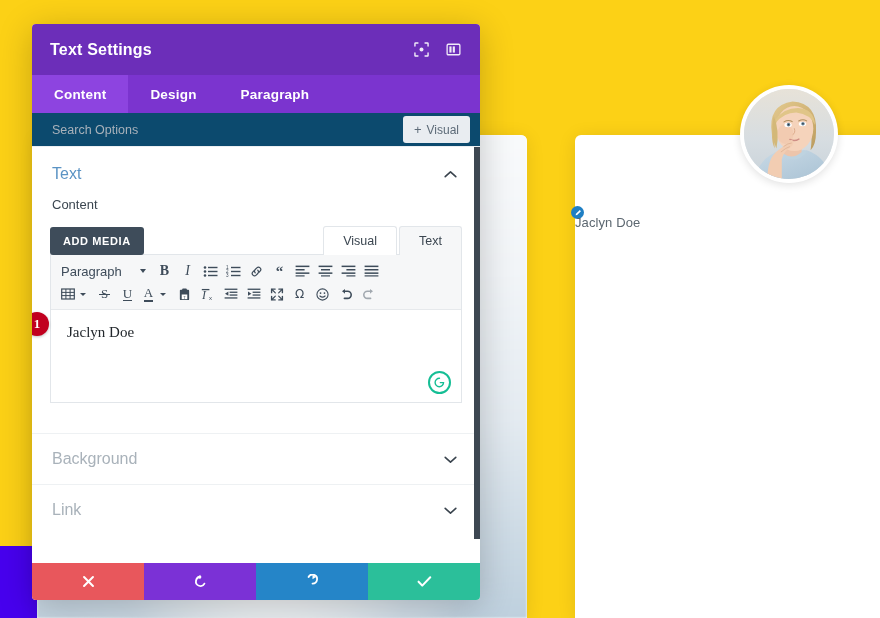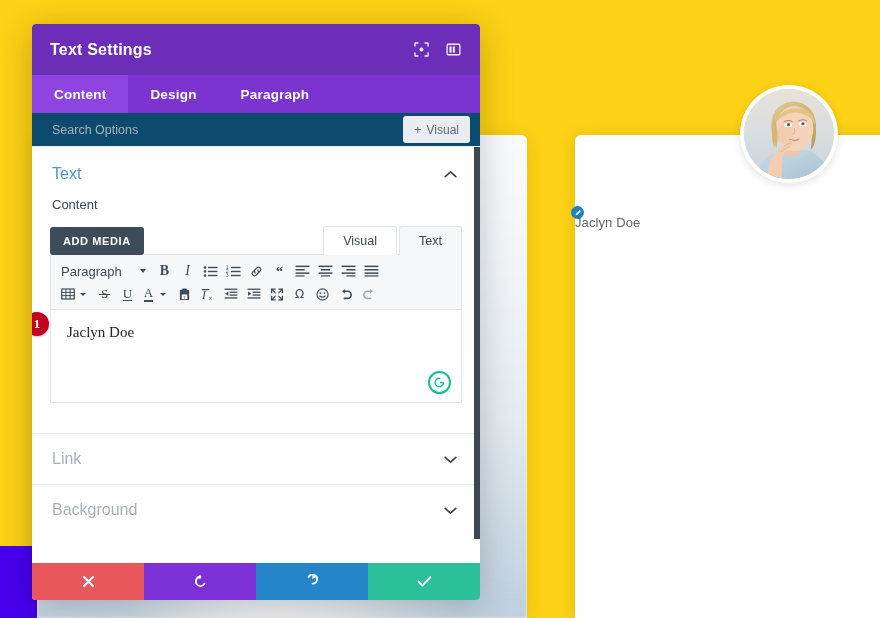--- a/index.html
+++ b/index.html
@@ -718,35 +718,35 @@
                 <path d="M10.4 6.1H6.9" fill="none" stroke="#15BE95" stroke-width="1.5" stroke-linecap="round"></path>
               </svg>
             </div>
           </div>
         </div>
       </div>
 
       <div class="divider-space"></div>
 
       <div class="acc-row">
+        <div class="acc-title">Background</div>
+        <div class="chev down">
+          <svg width="13" height="9" viewBox="0 0 13 9">
+              <path d="M1.2 2.4L6.5 7.1l5.3-4.7" fill="none" stroke="#39434d" stroke-width="1.6" stroke-linecap="round" stroke-linejoin="round"></path>
+            </svg>
+        </div>
+      </div>
+      <div class="acc-row">
         <div class="acc-title">Link</div>
         <div class="chev down">
           <svg width="13" height="9" viewBox="0 0 13 9">
               <path d="M1.2 2.4L6.5 7.1l5.3-4.7" fill="none" stroke="#39434d" stroke-width="1.6" stroke-linecap="round" stroke-linejoin="round"></path>
             </svg>
         </div>
       </div>
-      <div class="acc-row">
-        <div class="acc-title">Background</div>
-        <div class="chev down">
-          <svg width="13" height="9" viewBox="0 0 13 9">
-              <path d="M1.2 2.4L6.5 7.1l5.3-4.7" fill="none" stroke="#39434d" stroke-width="1.6" stroke-linecap="round" stroke-linejoin="round"></path>
-            </svg>
-        </div>
-      </div>
 
       <div class="scroll-track">
         <div class="scroll-thumb"></div>
       </div>
     </div>
 
     <div class="modal-footer">
       <div class="fbtn cancel">
         <svg width="13" height="13" viewBox="0 0 14 14">
           <path d="M2.2 2.2l9.6 9.6M11.8 2.2l-9.6 9.6" stroke="#ffffff" stroke-width="2.2" stroke-linecap="round"></path>

